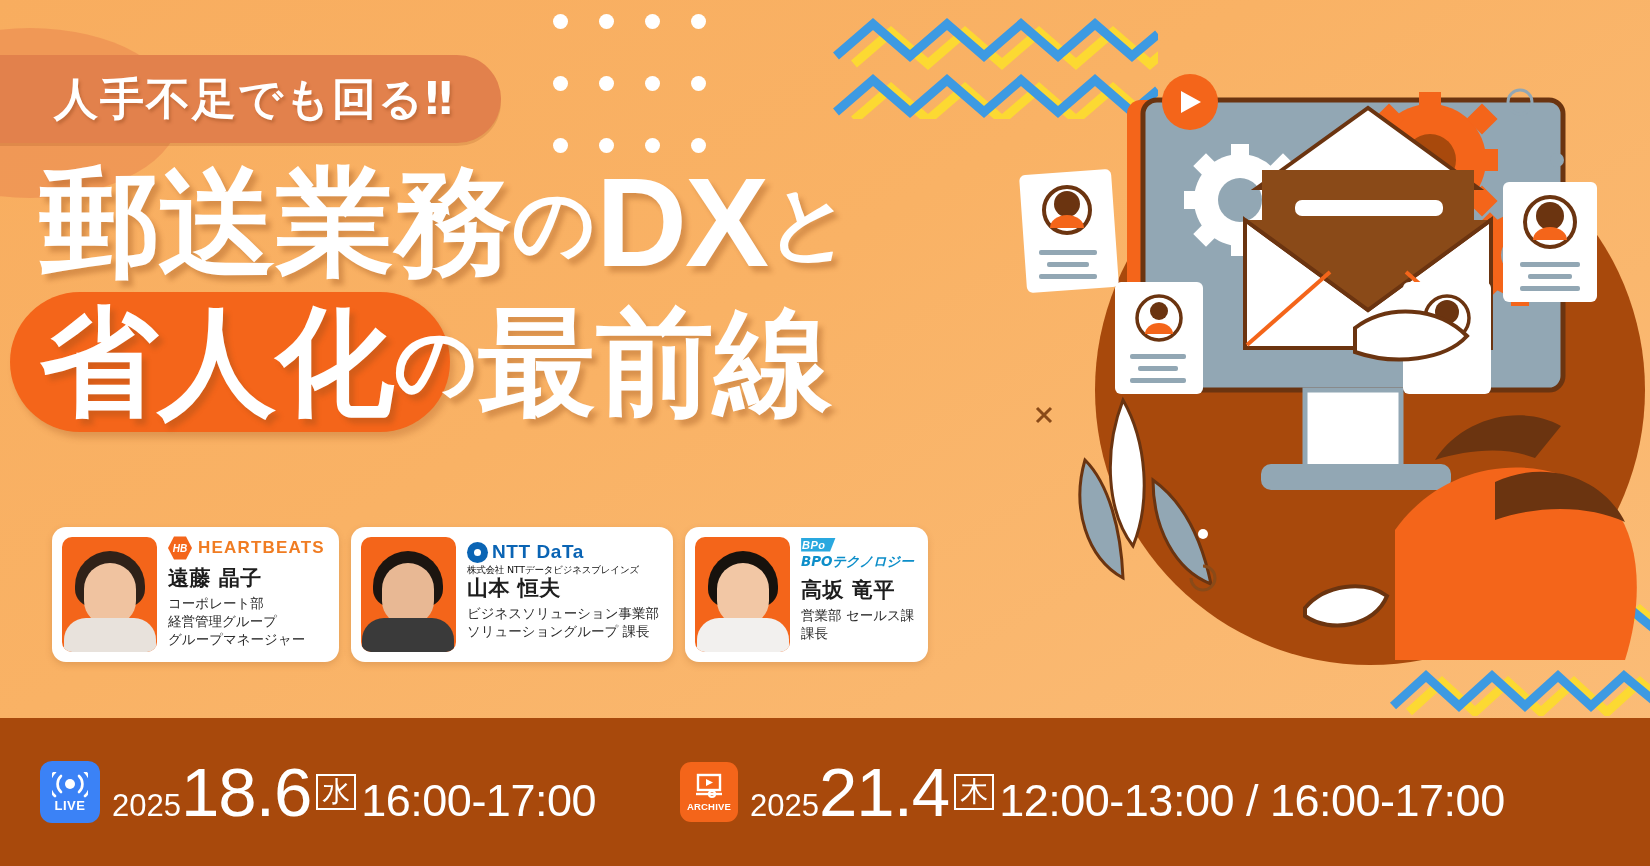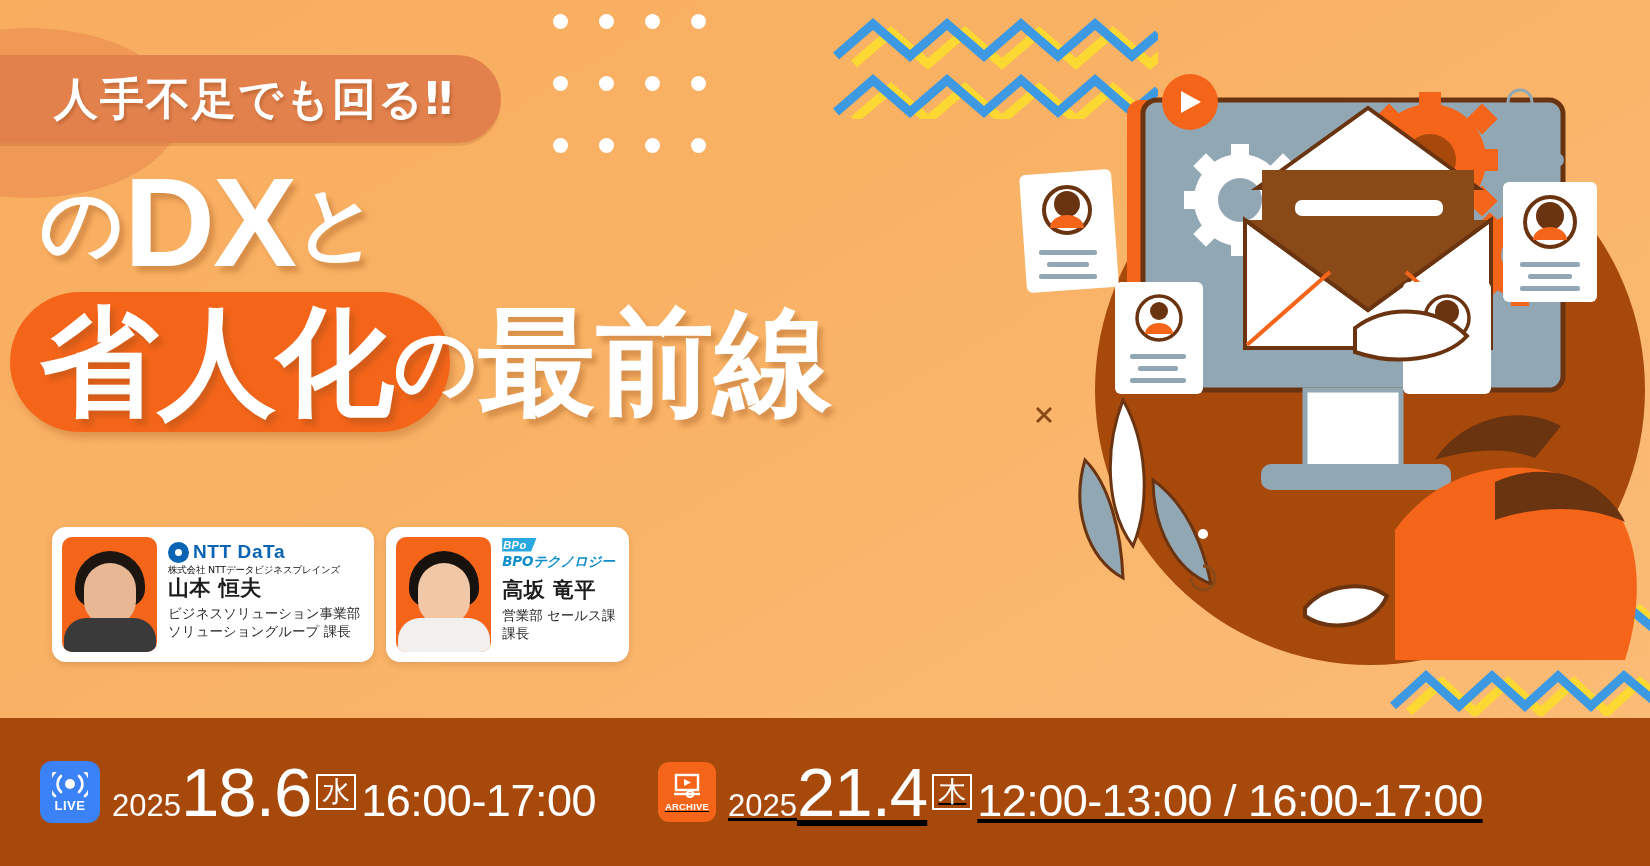--- a/index.html
+++ b/index.html
@@ -281,36 +281,56 @@
       <circle cx="582" cy="100" r="7" fill="#92a7b4"></circle>
     </g>
   </svg>
 
   <div class="tagline">
     <span>人手不足でも回る‼</span>
   </div>
 
   <div class="title-wrap">
     <div class="title-line">
+      <span class="t-big">郵送業務</span>
       <span class="t-small">の</span>
       <span class="t-latin">DX</span>
       <span class="t-small">と</span>
     </div>
     <div class="title-line line2">
       <div class="hl-pill"></div>
       <div class="inner">
         <span class="t-big">省人化</span>
         <span class="t-small">の</span>
         <span class="t-big">最前線</span>
       </div>
     </div>
   </div>
 
   <div class="speakers">
 
+    <div class="card">
+      <div class="photo">
+        <div class="face f-hair"></div>
+          <div class="face f-skin"></div>
+          <div class="face f-body"></div>
+      </div>
+      <div class="info">
+        <div class="logo-row">
+          <div class="hb-logo">
+            <div class="hb-mark">HB</div>
+            <div class="hb-text">HEARTBEATS</div>
+          </div>
+        </div>
+        <div class="sp-name">遠藤 晶子</div>
+        <div class="sp-role">コーポレート部</div>
+        <div class="sp-role">経営管理グループ</div>
+        <div class="sp-role">グループマネージャー</div>
+      </div>
+    </div>
 
     <div class="card">
       <div class="photo">
         <div class="face f-hair" style="background:#1c1510;"></div>
         <div class="face f-skin" style="background:#e8b894;"></div>
         <div class="face f-body" style="background:#3a3a3a;"></div>
       </div>
       <div class="info">
         <div class="logo-row" style="height:34px;">
           <div class="ntt-logo">
@@ -363,21 +383,21 @@
         <div class="badge-label">LIVE</div>
       </div>
       <div class="dtxt" style="margin-left:12px;">
         <span class="d-year">2025</span>
         <span class="d-day">18.6</span>
         <span class="d-dow">水</span>
         <span class="d-time">16:00-17:00</span>
       </div>
     </div>
 
-    <div class="dslot" style="margin-left:62px;text-decoration:underline;">
+    <div class="dslot" style="margin-left:84px;">
       <div class="badge badge-arch">
         <svg width="30" height="28" viewBox="0 0 30 28">
           <rect x="4" y="2" width="22" height="15" fill="none" stroke="#fff" stroke-width="2.4"></rect>
           <path d="M12 6 L12 13 L19 9.5 Z" fill="#fff"></path>
           <path d="M2 21 h26" stroke="#fff" stroke-width="2.4"></path>
           <circle cx="18" cy="21" r="3" fill="none" stroke="#fff" stroke-width="2.2"></circle>
         </svg>
         <div class="badge-label small">ARCHIVE</div>
       </div>
       <div class="dtxt" style="margin-left:12px;">

